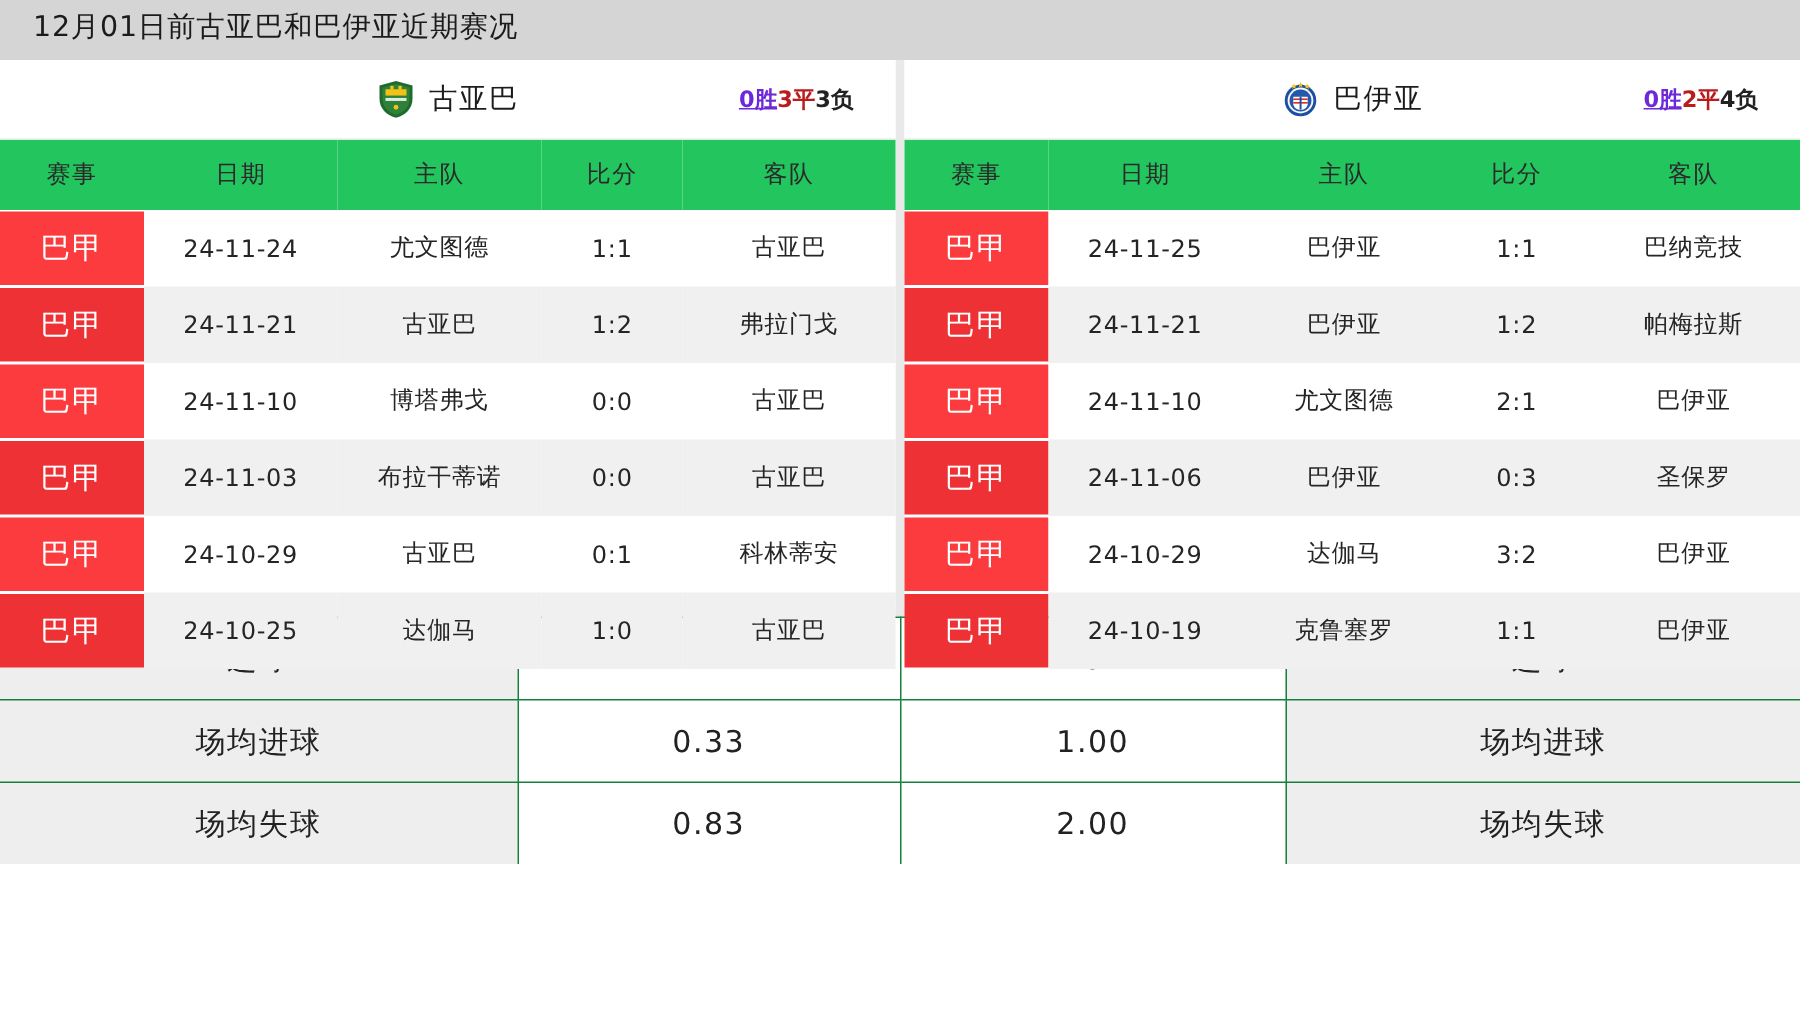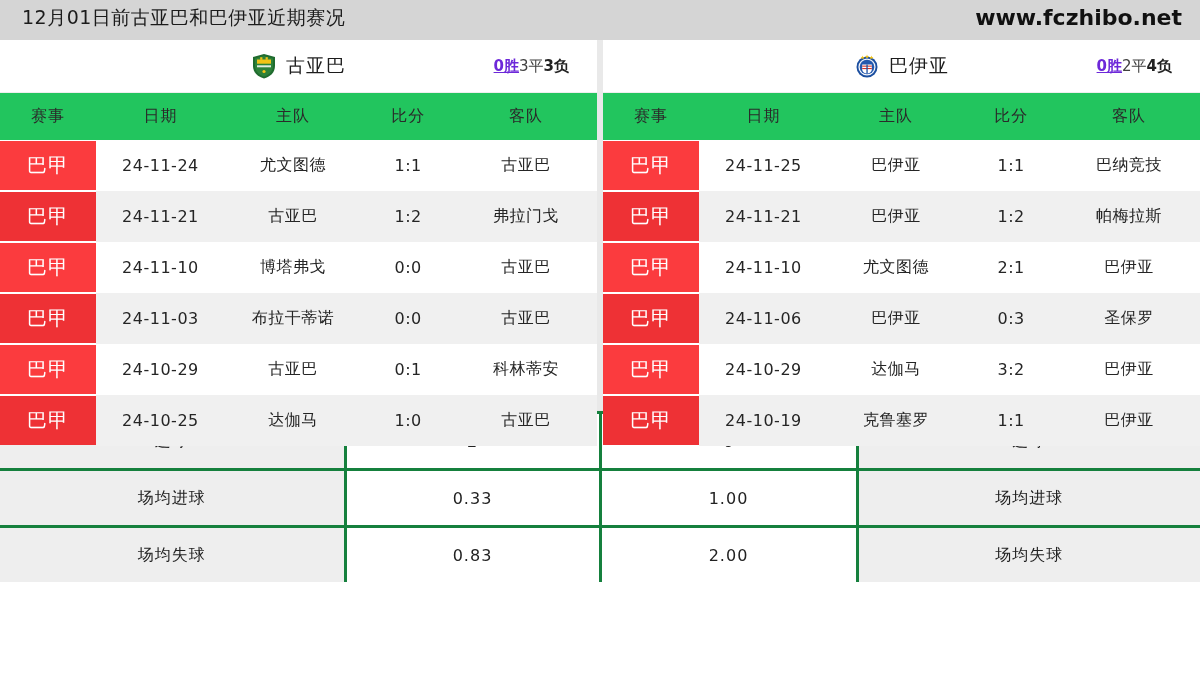--- a/index.html
+++ b/index.html
@@ -86,21 +86,21 @@
     color: #1c1c1c;
     letter-spacing: 1px;
   }
   .record {
     position: absolute;
     right: 28px;
     font-size: 15px;
     white-space: nowrap;
   }
   .record .w { color: #6d28d9; font-weight: bold; text-decoration: underline; }
-  .record .d { color: #404040; font-weight: normal; }
+  .record .d { color: #b91c1c; font-weight: bold; }
   .record .l { color: #222222; font-weight: bold; }
 
   
   .logo {
     width: 26px;
     height: 26px;
     flex: 0 0 26px;
     position: relative;
   }
   .logo svg { display: block; width: 26px; height: 26px; }
@@ -159,43 +159,42 @@
     border-top: 1px solid #e3e3e3;
   }
   .stats-table {
     width: 100%;
     border-collapse: collapse;
     table-layout: fixed;
   }
   .stats-table td {
     height: 52px;
     text-align: center;
-    font-size: 16px;
+    font-size: 20px;
     color: #222222;
     letter-spacing: 1px;
-    border: 3px solid #15803d;
+    border: 1px solid #15803d;
   }
   .s-label { background: #eeeeee; }
   .s-value { background: #ffffff; }
   .c-lab-l { width: 345px; }
   .c-val-l { width: 255px; }
   .c-val-r { width: 257px; }
   .c-lab-r { width: 343px; }
   .stats-table tr td:first-child { border-left: none; }
   .stats-table tr td:last-child { border-right: none; }
   .stats-table tr:last-child td { border-bottom: none; }
 </style>
 </head>
 <body>
 
 <div class="page">
 
   <div class="titlebar">
     <div class="titlebar-left">12月01日前古亚巴和巴伊亚近期赛况</div>
-    <div class="titlebar-right">www.fczhibo.net</div>
   </div>
 
   <div class="panels">
 
     <div class="panel left">
       <div class="team-header">
         <div class="team-identity">
           <span class="logo">
             <svg viewBox="0 0 26 26">
               <path d="M13 1 L24 4 L24 13 C24 19.5 19 24 13 25.5 C7 24 2 19.5 2 13 L2 4 Z" fill="#1f6b2e"></path>

